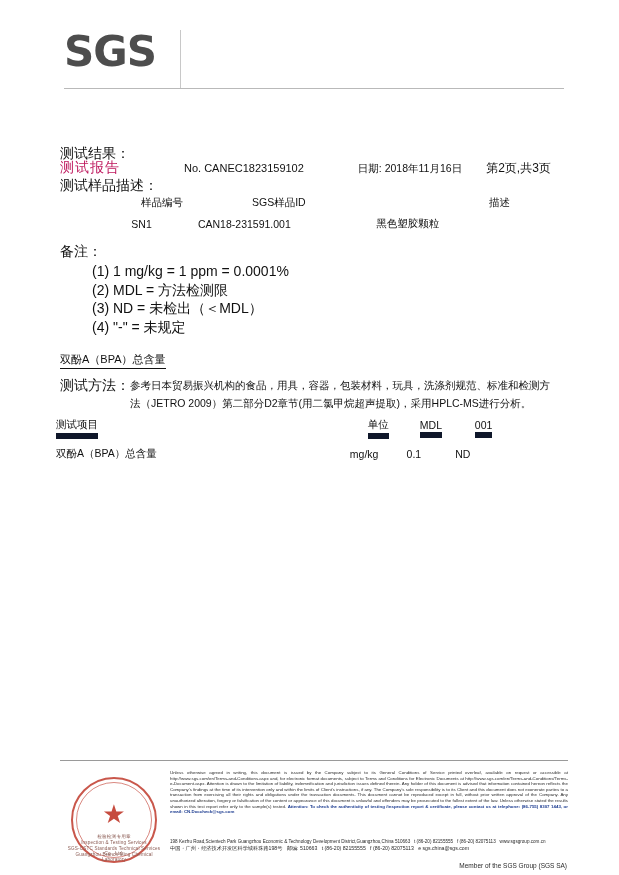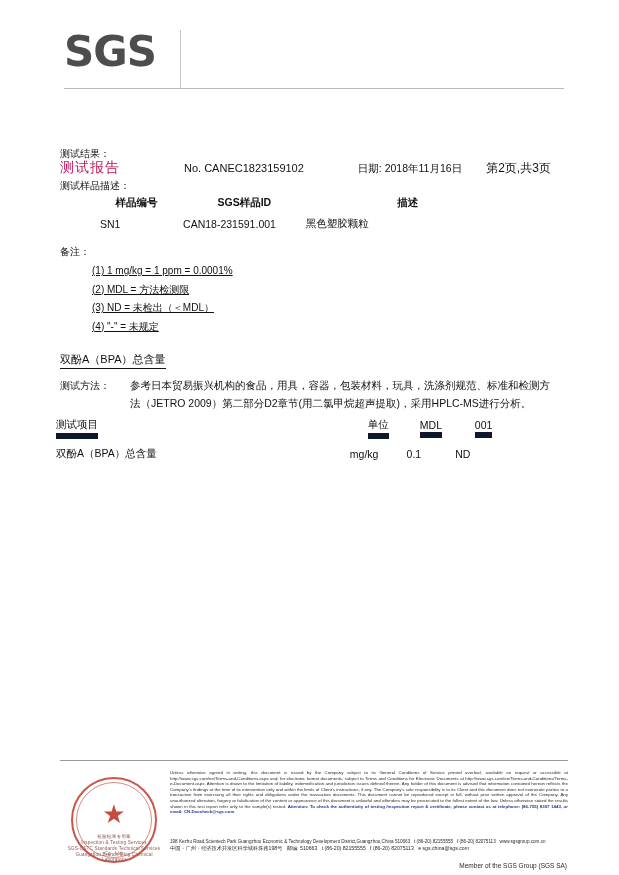--- a/index.html
+++ b/index.html
@@ -80,61 +80,60 @@
   }
   .doc-page {
     margin-left: 24px;
     font-size: 12px;
     color: #111;
     margin-top: 48px;
   }
   
   .line {
     position: absolute;
-    font-size: 10px;
+    font-size: 14px;
     color: #111;
     line-height: 15px;
     white-space: nowrap;
   }
   .result-label { left: 56px; top: 146px; }
   .sample-desc  { left: 56px; top: 178px; }
 
   .sample-table {
     position: absolute;
     left: 86px;
     top: 196px;
     width: 420px;
     font-size: 10.5px;
     border-collapse: collapse;
   }
   .sample-table th {
+    text-align: right;
+    font-weight: normal;
+    padding: 0 0 7px 0;
+    color: #111;
+  }
+  .sample-table td {
     text-align: center;
-    font-weight: bold;
-    padding: 0 0 7px 0;
-    color: #111;
-  }
-  .sample-table td {
-    text-align: left;
     padding: 0;
     color: #111;
   }
   .col-no   { width: 72px; }
   .col-id   { width: 108px; }
   .col-desc { width: 180px; }
   .sample-table td.col-no { padding-left: 10px; }
 
   .remark-label { left: 56px; top: 244px; }
   .remarks {
     position: absolute;
     left: 88px;
     top: 262px;
-    font-size: 10px;
+    font-size: 14px;
     line-height: 18.5px;
     color: #111;
-    text-decoration: underline;
   }
 
   .section-head {
     position: absolute;
     left: 56px;
     top: 352px;
     font-size: 11px;
     color: #111;
     border-bottom: 1px solid #111;
     padding-bottom: 1px;

